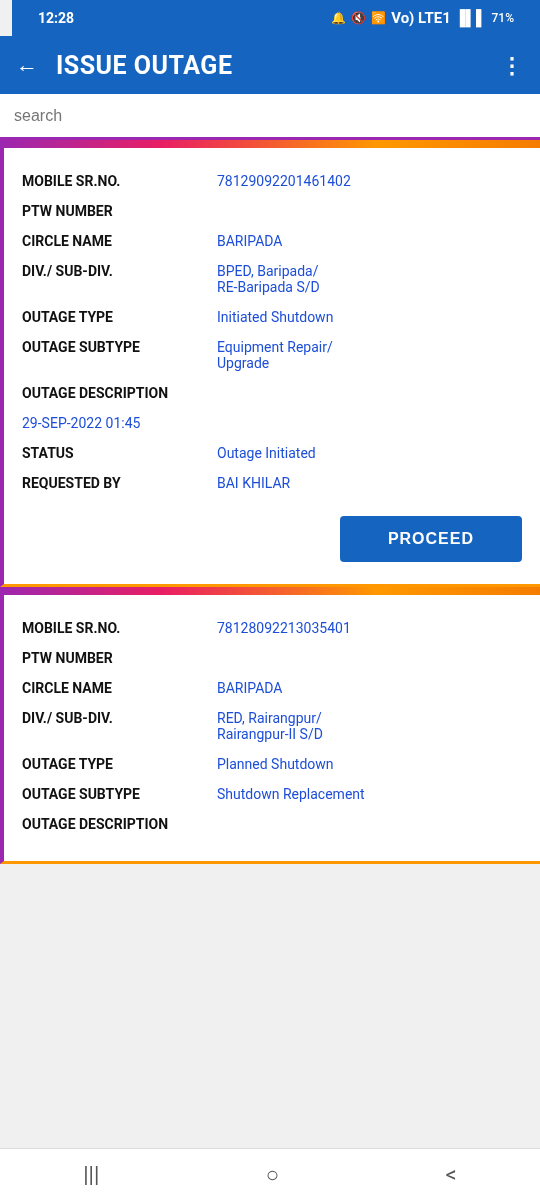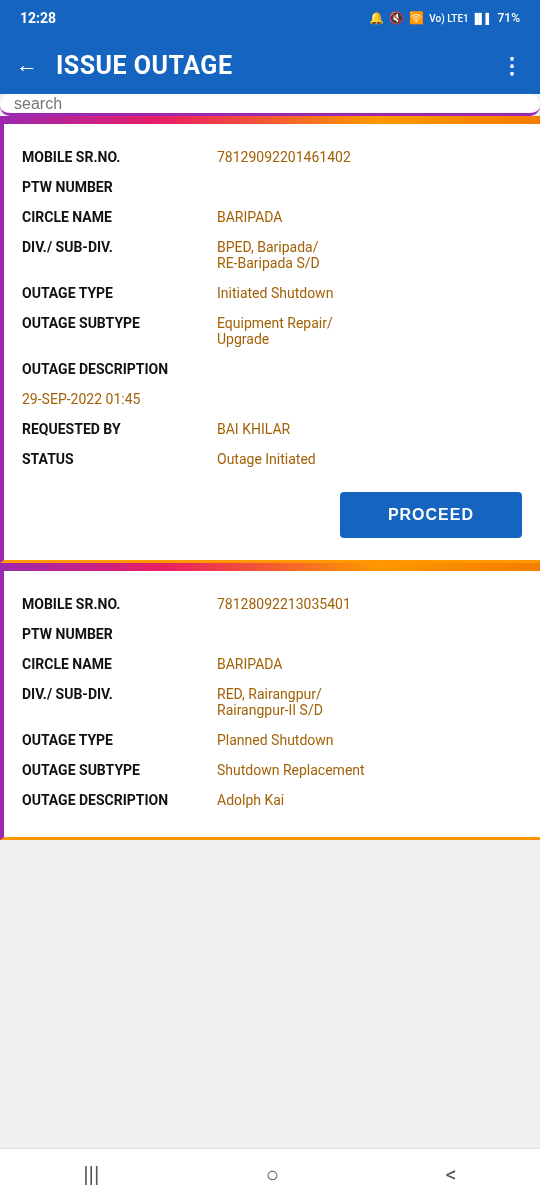--- a/index.html
+++ b/index.html
@@ -12,24 +12,25 @@
       overflow-x: hidden;
     }
 
     
     .status-bar {
       background: #1565C0;
       color: white;
       display: flex;
       justify-content: space-between;
       align-items: center;
-      padding: 6px 20px;
+      padding: 6px 26px;
       font-size: 13px;
       font-weight: 500;
       height: 36px;
+      margin-left: 12px;
     }
     .status-bar-left { font-weight: 700; font-size: 14px; }
     .status-bar-right {
       display: flex;
       align-items: center;
       gap: 5px;
       font-size: 12px;
     }
 
     
@@ -56,23 +57,22 @@
     .app-bar-more {
       font-size: 22px;
       cursor: pointer;
       font-weight: 700;
       letter-spacing: 1px;
     }
 
     
     .search-container {
       background: white;
-      padding: 0 14px;
+      padding: 12px 14px;
       border-bottom: 3px solid #9C27B0;
-      border-radius: 10px;
     }
     .search-input {
       width: 100%;
       border: none;
       outline: none;
       font-size: 16px;
       color: #555;
       background: white;
     }
 
@@ -94,21 +94,21 @@
     .field-label {
       font-size: 14px;
       font-weight: 700;
       color: #111;
       width: 195px;
       min-width: 195px;
       text-transform: uppercase;
     }
     .field-value {
       font-size: 14px;
-      color: #a16207;
+      color: #1d4ed8;
       flex: 1;
       font-weight: 400;
     }
 
     
     .proceed-container {
       display: flex;
       justify-content: flex-end;
       margin-top: 18px;
     }
@@ -163,21 +163,21 @@
 <body>
 
 <div class="scroll-content">
 
   <div class="status-bar">
     <span class="status-bar-left">12:28</span>
     <div class="status-bar-right">
       <span>🔔</span>
       <span>🔇</span>
       <span>🛜</span>
-      <span style="font-size:10px;">Vo) LTE1 ▐▌▌</span>
+      <span style="font-size:15px;font-weight:bold;">Vo) LTE1 ▐▌▌</span>
       <span>71%</span>
     </div>
   </div>
 
   <div class="app-bar">
     <span class="app-bar-back">←</span>
     <span class="app-bar-title">ISSUE OUTAGE</span>
     <span class="app-bar-more">⋮</span>
   </div>
 
@@ -212,27 +212,27 @@
       <span class="field-label">OUTAGE SUBTYPE</span>
       <span class="field-value">Equipment Repair/<br>Upgrade</span>
     </div>
     <div class="field-row">
       <span class="field-label">OUTAGE DESCRIPTION</span>
     </div>
     <div class="field-row">
       <span class="field-value">29-SEP-2022 01:45</span>
     </div>
     <div class="field-row">
+      <span class="field-label">STATUS</span>
+      <span class="field-value">Outage Initiated</span>
+    </div>
+    <div class="field-row">
       <span class="field-label">REQUESTED BY</span>
       <span class="field-value">BAI KHILAR</span>
     </div>
-    <div class="field-row">
-      <span class="field-label">STATUS</span>
-      <span class="field-value">Outage Initiated</span>
-    </div>
 
     <div class="proceed-container">
       <button class="proceed-btn">PROCEED</button>
     </div>
   </div>
 
   <div class="between-strip"></div>
 
   <div class="card">
     <div class="field-row">
@@ -254,21 +254,20 @@
     <div class="field-row">
       <span class="field-label">OUTAGE TYPE</span>
       <span class="field-value">Planned Shutdown</span>
     </div>
     <div class="field-row">
       <span class="field-label">OUTAGE SUBTYPE</span>
       <span class="field-value">Shutdown Replacement</span>
     </div>
     <div class="field-row">
       <span class="field-label">OUTAGE DESCRIPTION</span>
-      <span class="field-value">Adolph Kai</span>
     </div>
   </div>
 </div>
 
 <div class="bottom-nav">
   <span class="bottom-nav-icon">|||</span>
   <span class="bottom-nav-icon">○</span>
   <span class="bottom-nav-icon">&lt;</span>
 </div>
 

